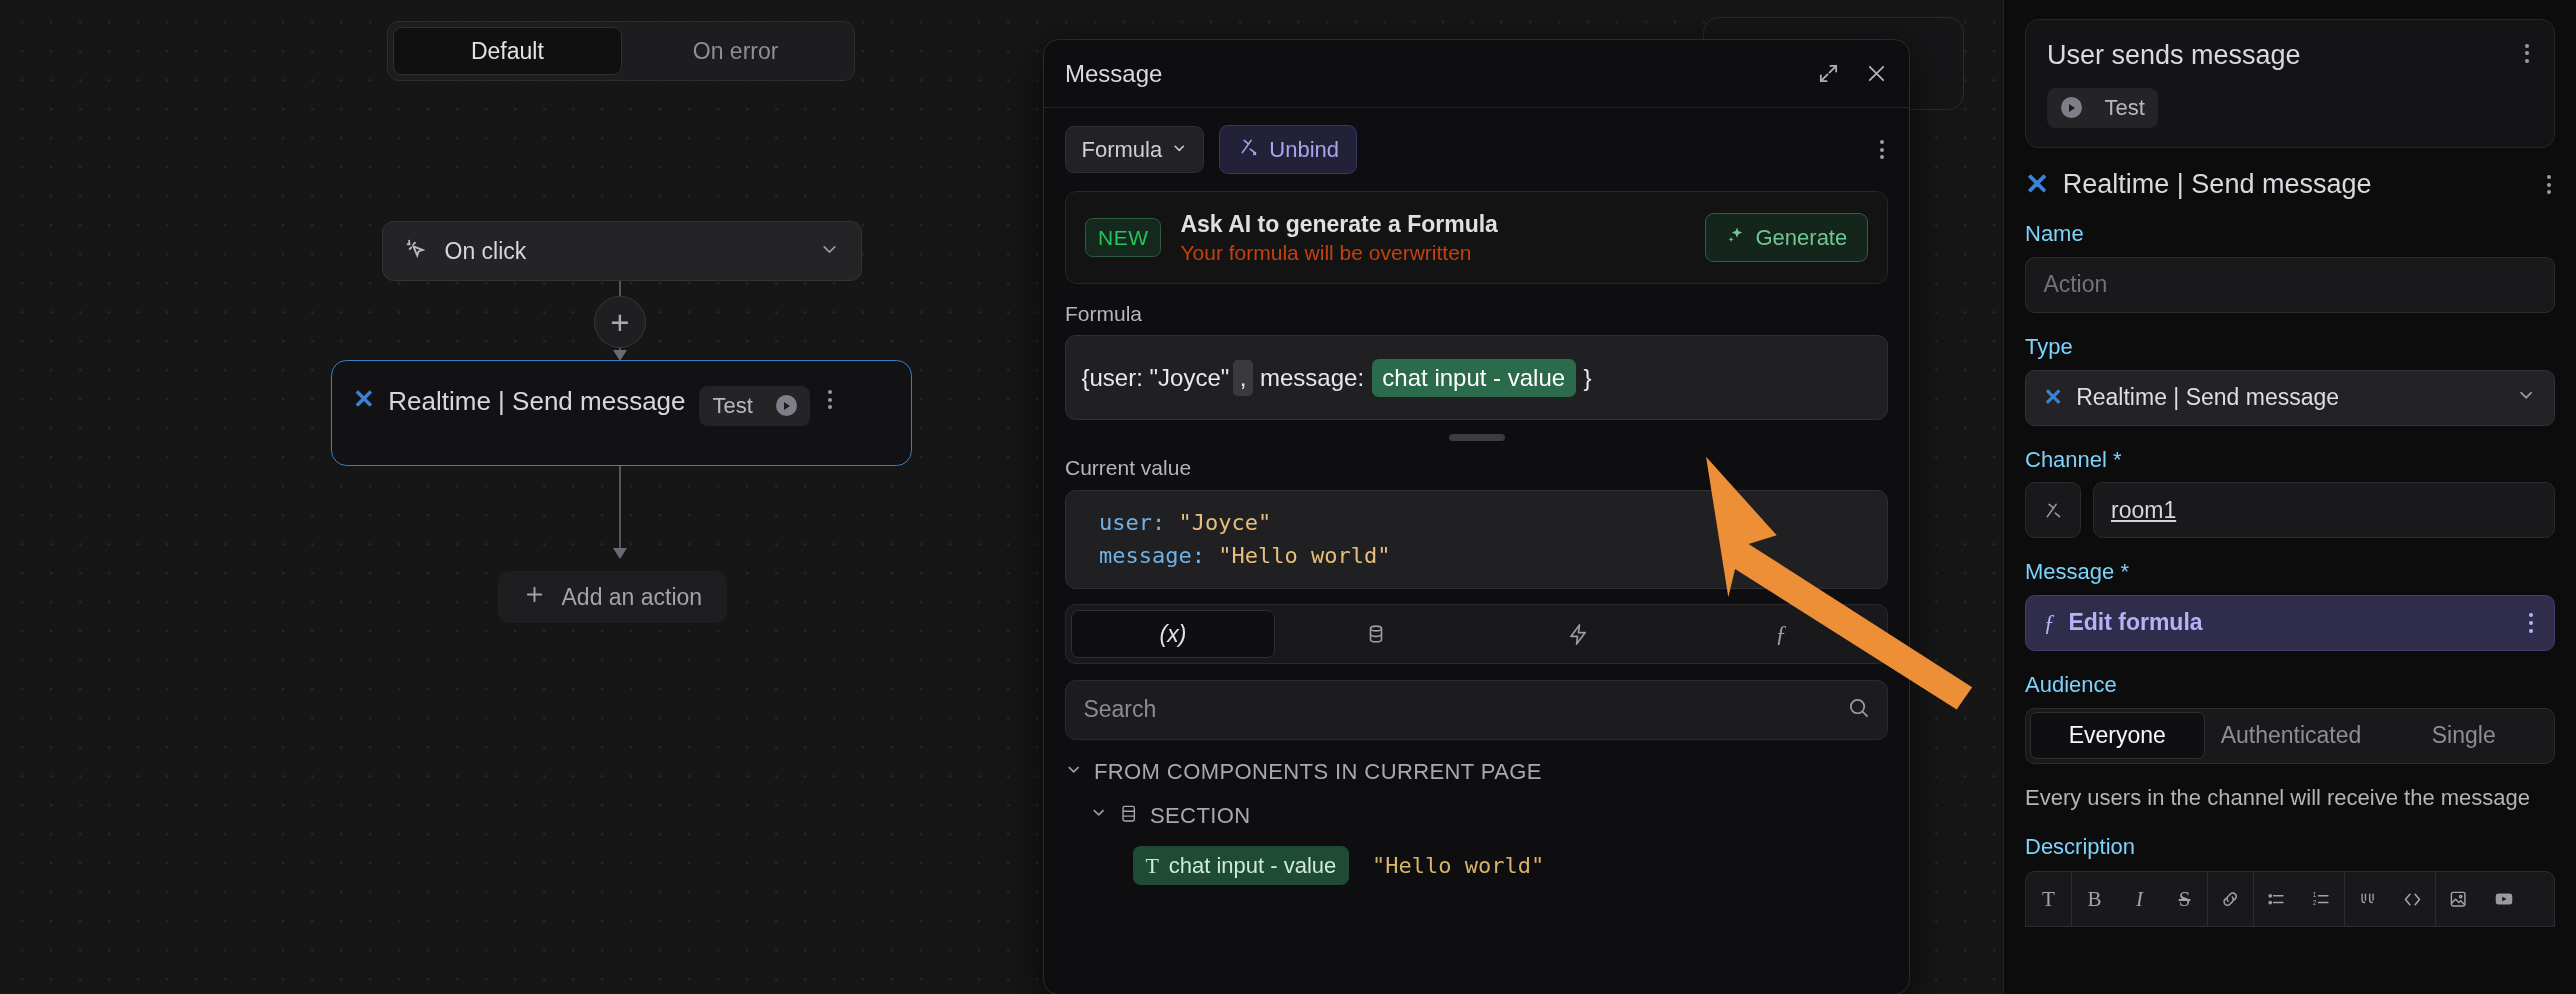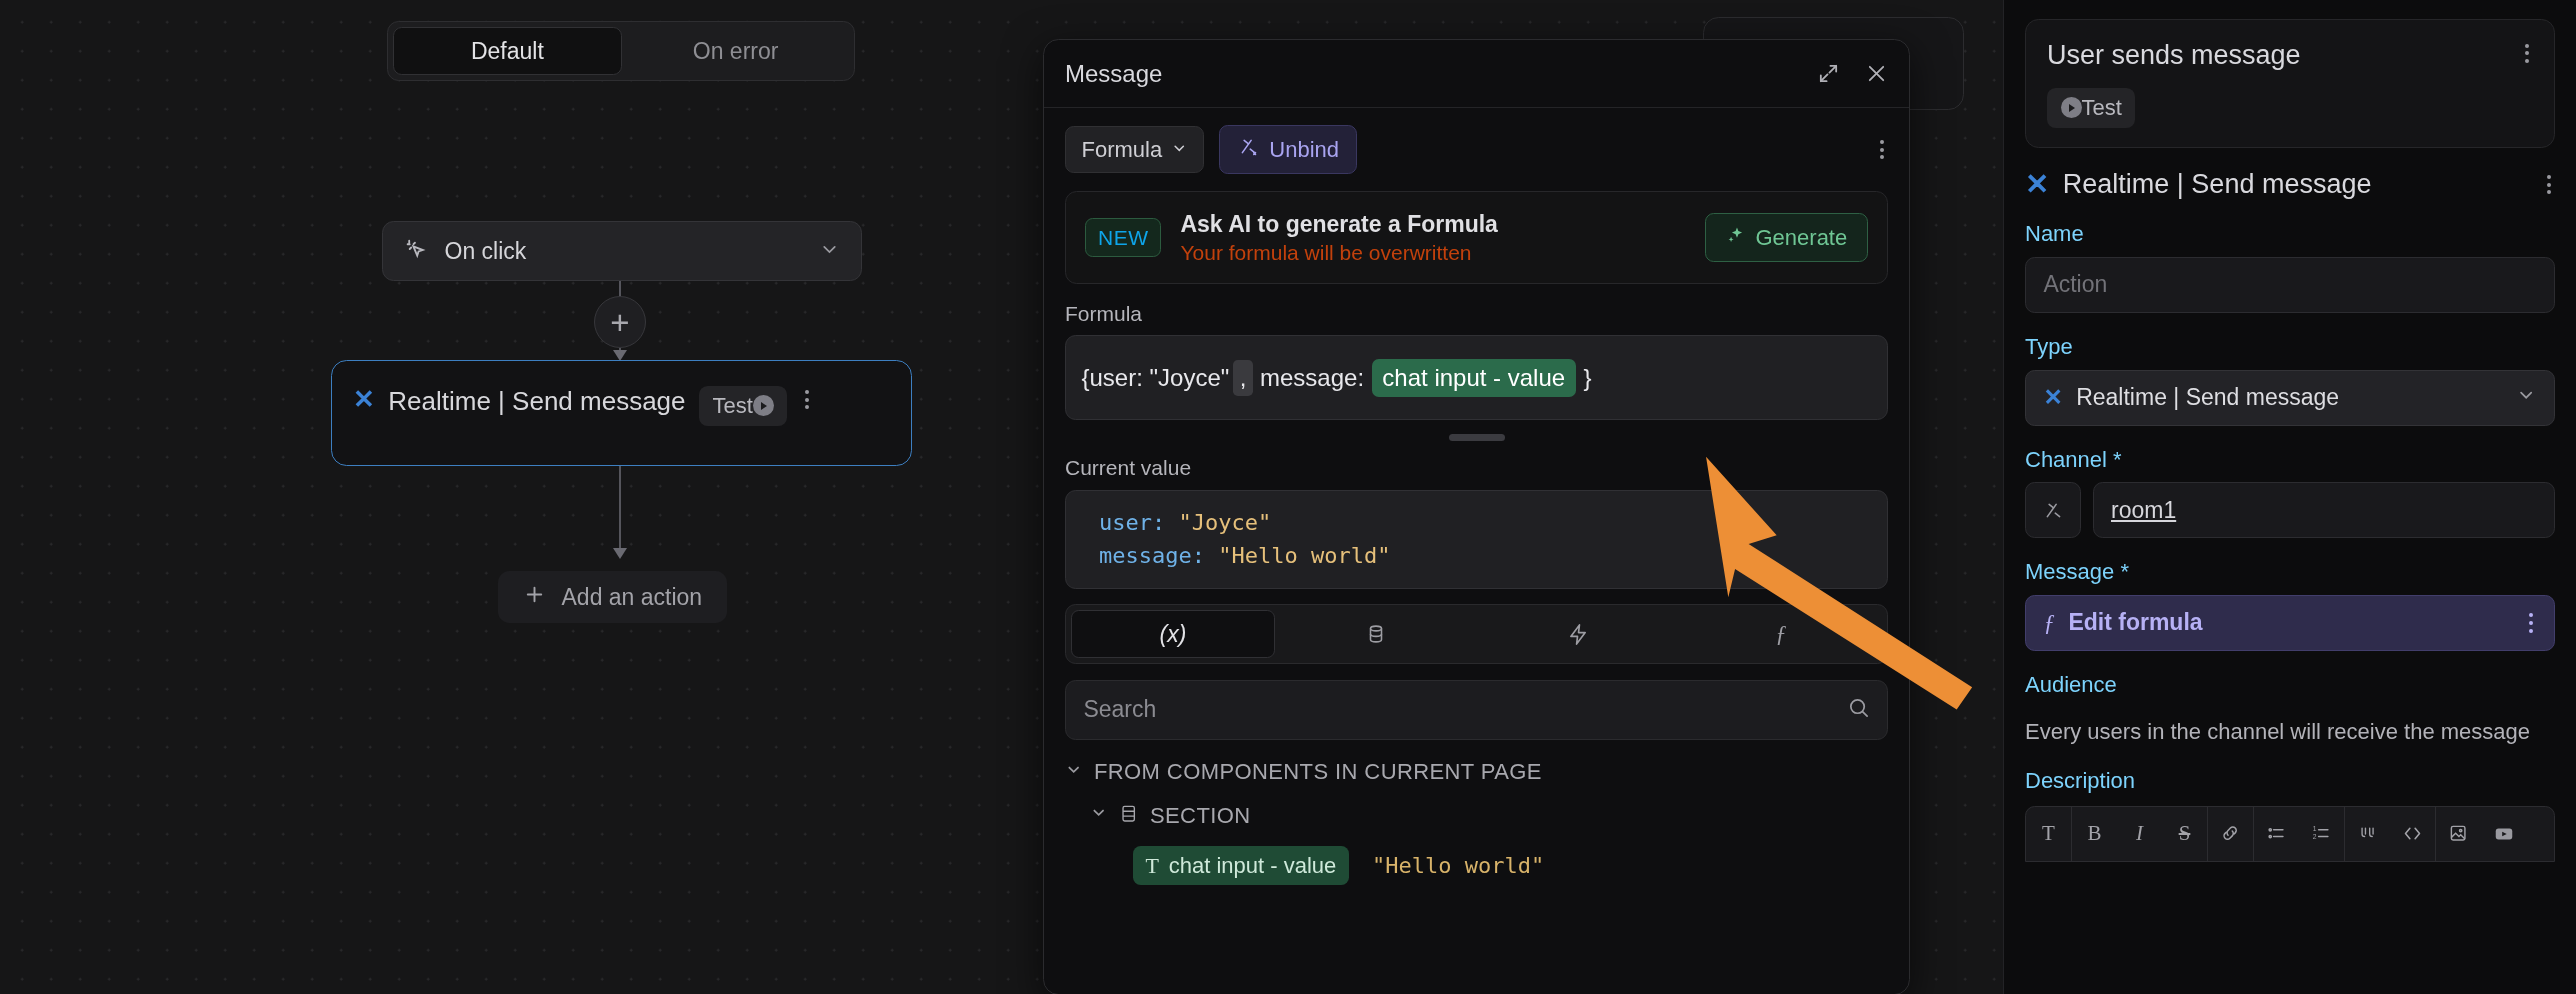--- a/index.html
+++ b/index.html
@@ -60,21 +60,21 @@
   
   .node-card {
     position: absolute; left: 331px; top: 360px;
     width: 581px; height: 106px;
     background: #121214; border: 1.9px solid #3d7fc1; border-radius: 15.5px;
     display: flex; align-items: flex-start; padding: 25px 21px 0 21px; gap: 13.5px;
   }
   .xlogo { color: #3b82d6; font-size: 26px; font-weight: 700; line-height: 1; }
   .node-card .title { font-size: 26px; color: #d8d8dc; white-space: nowrap; }
   .pill-test {
-    display: inline-flex; align-items: center; gap: 0;
+    display: inline-flex; align-items: center; gap: 23px;
     background: #242427; border-radius: 8.7px; padding: 6.8px 13.5px;
     font-size: 22px; color: #b8b8be; cursor: pointer;
   }
   .play-dot {
     width: 21px; height: 21px; border-radius: 50%; background: #7e7e86;
     display: inline-flex; align-items: center; justify-content: center;
   }
   .play-dot::after {
     content: ""; border-left: 6.8px solid #1b1b1d;
     border-top: 4.8px solid transparent; border-bottom: 4.8px solid transparent;
@@ -131,21 +131,21 @@
   .toolrow .kebab { margin-left: auto; }
 
   
   .ai-banner {
     background: #131314; border: 1px solid #27272a; border-radius: 11.6px;
     height: 93px; display: flex; align-items: center; gap: 19.4px;
     padding: 0 19.4px; margin-bottom: 17.4px;
   }
   .badge-new {
     background: #14281d; border: 1px solid #2c5b3f; border-radius: 7.7px;
-    color: #0ea5e9; font-size: 21px; padding: 6.8px 11.6px; letter-spacing: 0.5px;
+    color: #22c55e; font-size: 21px; padding: 6.8px 11.6px; letter-spacing: 0.5px;
   }
   .ai-texts { display: flex; flex-direction: column; gap: 2.9px; }
   .ai-t1 { font-size: 23px; color: #e0e0e4; font-weight: 700; }
   .ai-t2 { font-size: 21px; color: #c2410c; }
   .btn-generate {
     margin-left: auto;
     background: #14251c; border: 1px solid #2e6044; border-radius: 8.7px;
     color: #6fc694; font-size: 22px; padding: 10.6px 19.4px;
     display: inline-flex; align-items: center; gap: 9.7px; cursor: pointer;
   }
@@ -568,20 +568,25 @@
         <span style="font-family:'Liberation Serif',serif;font-style:italic;font-weight:400;">ƒ</span>
         <span>Edit formula</span>
         <span class="kebab">
             <i></i>
             <i></i>
             <i></i>
           </span>
       </div>
 
       <div class="rlabel">Audience</div>
+      <div class="seg3">
+        <div class="s active">Everyone</div>
+        <div class="s">Authenticated</div>
+        <div class="s">Single</div>
+      </div>
 
       <div class="rhelp">Every users in the channel will receive the message</div>
 
       <div class="rlabel">Description</div>
       <div class="rt-toolbar">
         <div class="rt-group">
           <span class="rt-btn" style="font-family:'Liberation Serif',serif;">T</span>
         </div>
         <div class="rt-group">
           <span class="rt-btn" style="font-family:'Liberation Serif',serif;">B</span>

